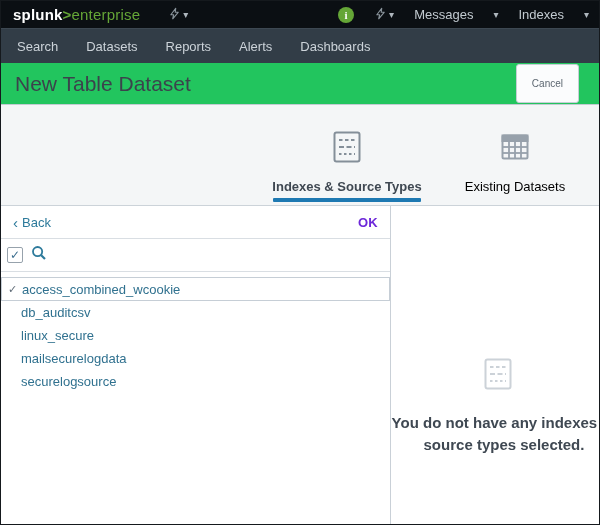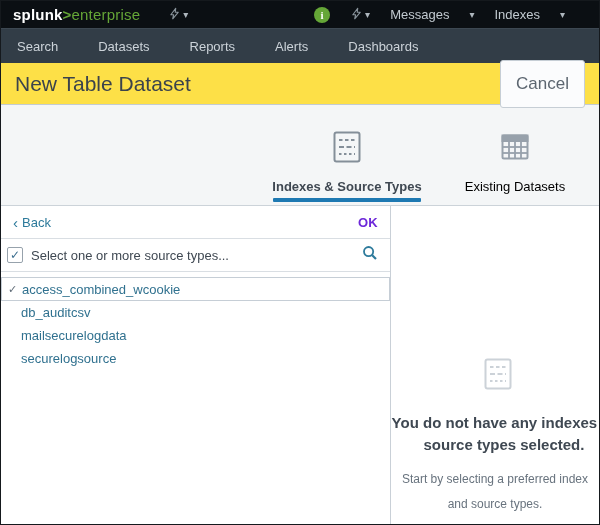--- a/index.html
+++ b/index.html
@@ -1,39 +1,39 @@
 <!DOCTYPE html>
 <html><head>
 <meta charset="utf-8">
 <style>
   * { margin:0; padding:0; box-sizing:border-box; }
   html,body { background:#fff; }
   body { font-family:"Liberation Sans","DejaVu Sans",sans-serif; }
   .screen { width:600px; height:525px; border:1px solid #15191d; background:#fff; overflow:hidden; position:relative; }
 
   
-  .topbar { height:27px; background:#0b0f13; display:flex; align-items:center; padding:0 28px 0 12px; }
+  .topbar { height:27px; background:#0b0f13; display:flex; align-items:center; padding:0 4px 0 12px; }
   .logo { font-size:15px; letter-spacing:.2px; white-space:nowrap; }
   .logo .l-splunk { color:#ffffff; font-weight:700; }
   .logo .l-gt { color:#65a637; font-weight:700; }
   .logo .l-ent { color:#65a637; font-weight:400; }
   .tb-activity { display:flex; align-items:center; gap:2px; margin-left:28px; color:#8a949c; }
   .tb-right { margin-left:auto; display:flex; align-items:center; gap:20px; padding-right:6px; }
   .info-badge { width:16px; height:16px; border-radius:50%; background:#65a637; color:#fff; font-size:11px; font-weight:700; display:flex; align-items:center; justify-content:center; font-family:"Liberation Serif","DejaVu Serif",serif; }
   .tb-menu { color:#c2cad0; font-size:13px; display:flex; align-items:center; gap:20px; white-space:nowrap; cursor:default; }
   .caret { font-size:10px; color:#aeb6bd; }
 
   
-  .navbar { height:35px; background:#323d47; display:flex; align-items:center; gap:40px; padding-left:16px; border-top:1px solid #3d4852; }
+  .navbar { height:35px; background:#323d47; display:flex; align-items:center; gap:28px; padding-left:16px; border-top:1px solid #3d4852; }
   .nav-item { color:#ccd3d9; font-size:13px; white-space:nowrap; cursor:default; }
 
   
-  .titlebar { height:42px; background:#fde047; border-bottom:1px solid #c3cbd2; display:flex; align-items:center; padding:0 14px; }
+  .titlebar { height:42px; background:#22c55e; border-bottom:1px solid #c3cbd2; display:flex; align-items:center; padding:0 14px; }
   .page-title { font-size:21px; color:#3b434c; font-weight:400; }
-  .btn-cancel { margin-left:auto; background:#fbfcfd; border:1px solid #c6ced5; border-radius:3px; color:#5c6670; font-size:17px; padding:13px 15px; cursor:pointer; font-family:inherit; }
+  .btn-cancel { margin-left:auto; margin-right:6px; background:#fbfcfd; border:1px solid #c6ced5; border-radius:3px; color:#5c6670; font-size:10px; padding:13px 15px; cursor:pointer; font-family:inherit; }
 
   
   .tabstrip { height:101px; background:#f4f6f7; border-bottom:1px solid #ccd3d9; display:flex; justify-content:flex-end; }
   .tab { width:168px; display:flex; flex-direction:column; align-items:center; padding-top:23px; cursor:pointer; }
   .tab-icon { color:#97a1ab; height:38px; display:flex; align-items:flex-start; }
   .tab-label { margin-top:13px; font-size:13px; color:#000000; white-space:nowrap; }
   .tab.active .tab-label { color:#3f4852; font-weight:700; }
   .tab.active .tab-icon { color:#848f99; }
   .tab-underline { height:4px; width:148px; background:#1e79b2; margin-top:4px; border-radius:1px; }
 
@@ -149,35 +149,37 @@
     <div class="left-panel">
       <div class="panel-head">
         <span class="link-back">
           <span class="chev">‹</span>
           <span>Back</span>
         </span>
         <span class="link-ok">OK</span>
       </div>
       <div class="search-row">
         <span class="cbx">✓</span>
-        <input class="filter-input" type="text" placeholder="Select one or more source types..." style="">
         <span class="search-glyph">
           <svg width="16" height="16" viewBox="0 0 16 16">
             <circle cx="6.6" cy="6.6" r="4.6" fill="none" stroke="#2d7a9b" stroke-width="1.8"></circle>
             <line x1="10.2" y1="10.2" x2="14" y2="14" stroke="#2d7a9b" stroke-width="2.2"></line>
           </svg>
         </span>
       </div>
       <div class="type-list">
         <div class="type-row selected">
           <span class="row-check">✓</span>
           <span>access_combined_wcookie</span>
         </div>
         <div class="type-row">
           <span>db_auditcsv</span>
+        </div>
+        <div class="type-row">
+          <span>linux_secure</span>
         </div>
         <div class="type-row">
           <span>mailsecurelogdata</span>
         </div>
         <div class="type-row">
           <span>securelogsource</span>
         </div>
       </div>
     </div>
 
@@ -187,18 +189,17 @@
           <svg width="38" height="38" viewBox="0 0 38 38">
             <rect x="6.5" y="4.5" width="25" height="29" rx="2" fill="none" stroke="currentColor" stroke-width="2"></rect>
             <g stroke="currentColor" stroke-width="2">
               <line x1="11" y1="12" x2="27" y2="12" stroke-dasharray="3.5 2.5"></line>
               <line x1="11" y1="19" x2="27" y2="19" stroke-dasharray="5 2.5"></line>
               <line x1="11" y1="26" x2="27" y2="26" stroke-dasharray="2.5 2.5"></line>
             </g>
           </svg>
         </span>
         <div class="empty-title">You do not have any indexes or source types selected.</div>
-        <div class="empty-sub">Start by selecting a preferred index and source types.</div>
       </div>
     </div>
 
   </div>
 </div>
 
 </body></html>

